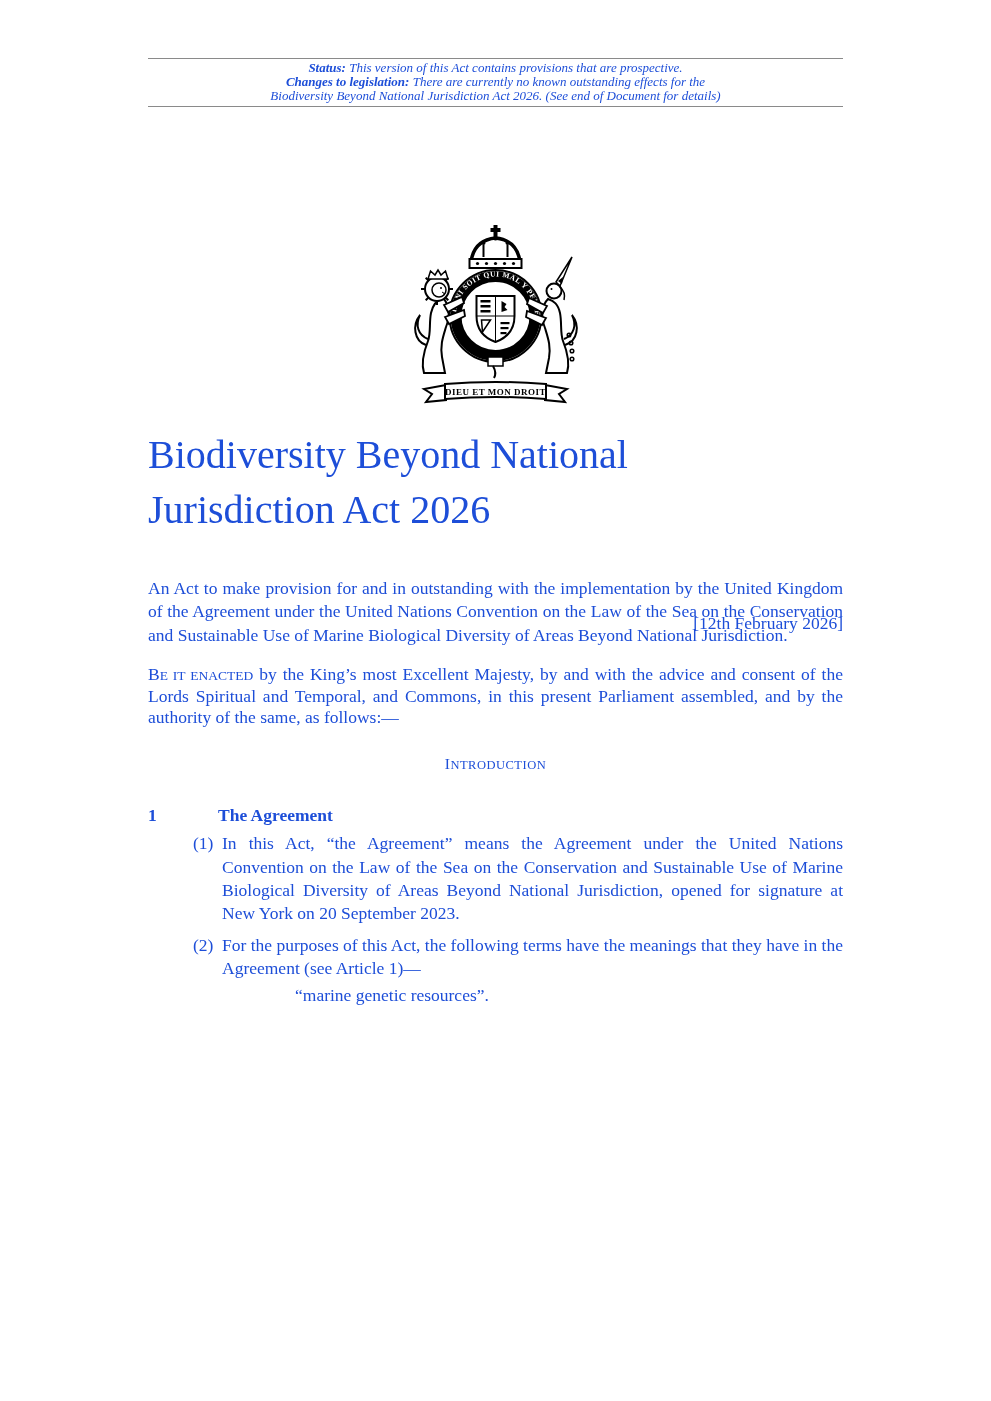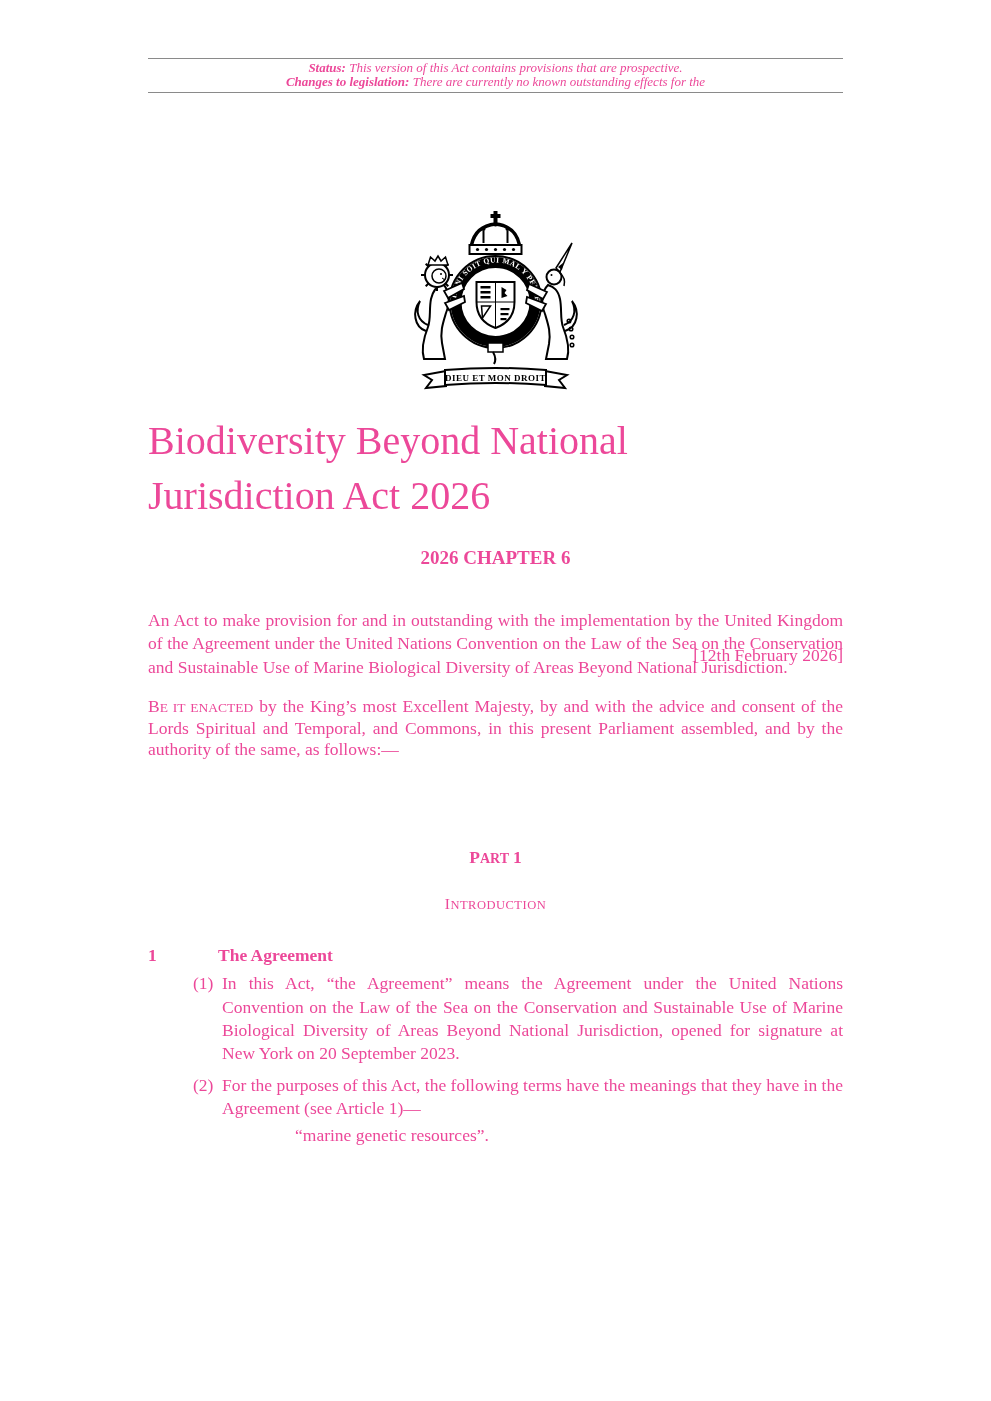--- a/index.html
+++ b/index.html
@@ -1,19 +1,19 @@
 <!DOCTYPE html>
 <html><head>
 <meta charset="utf-8">
 <style>
   html,body{margin:0;padding:0;background:#ffffff;}
   .page{
     position:relative;
     width:991px;height:1401px;
-    background:#ffffff;color:#ec4899;
+    background:#ffffff;color:#1d4ed8;
     font-family:"Liberation Serif","DejaVu Serif",serif;
     box-sizing:border-box;
     padding-top:58px;
     overflow:hidden;
   }
   .content{margin-left:148px;width:695px;}
   .rule{height:0;border-top:1px solid #8a8a8a;}
   .header-text{
     padding:2px 0 3px 0;
     text-align:center;
@@ -73,20 +73,21 @@
 <body>
 
 <div class="page">
   <div class="content">
 
     <div>
       <div class="rule"></div>
       <div class="header-text">
         <div><span class="header-label">Status:</span> <span>This version of this Act contains provisions that are prospective.</span></div>
         <div><span class="header-label">Changes to legislation:</span> <span>There are currently no known outstanding effects for the</span></div>
+        <div>Biodiversity Beyond National Jurisdiction Act 2026. (See end of Document for details)</div>
       </div>
       <div class="rule"></div>
     </div>
 
     <div class="crest-wrap">
       <svg width="215" height="200" viewBox="0 0 215 200">
 
         <g transform="translate(107.5,0)">
           <path d="M-2,12 h4 v3 h3 v4 h-3 v4 h-4 v-4 h-3 v-4 h3 z" fill="#000"></path>
           <circle cx="0" cy="25" r="2.5" fill="#000"></circle>
@@ -174,34 +175,30 @@
           <text x="107.5" y="182" text-anchor="middle" font-size="9" font-weight="bold" fill="#000" letter-spacing="0.5" font-family="Liberation Serif, serif">DIEU ET MON DROIT</text>
         </g>
       </svg>
     </div>
 
     <h1 class="act-title">
       <span>Biodiversity Beyond National</span>
       <span>Jurisdiction Act 2026</span>
     </h1>
 
-    <div class="chapter">2026 CHAPTER 6</div>
 
     <p class="long-title">
       <span>An Act to make provision for and in outstanding with the implementation by the United Kingdom of the Agreement under the United Nations Convention on the Law of the Sea on the Conservation and Sustainable Use of Marine Biological Diversity of Areas Beyond National Jurisdiction.</span>
       <span class="enact-date">[12th February 2026]</span>
     </p>
 
     <p class="enacting">
       <span>B</span><span class="sc">E IT ENACTED</span><span> by the King’s most Excellent Majesty, by and with the advice and consent of the Lords Spiritual and Temporal, and Commons, in this present Parliament assembled, and by the authority of the same, as follows:—</span>
     </p>
 
-    <div class="part-heading">
-      <span>P</span><span class="caps-sm">ART</span><span class="part-number">1</span>
-    </div>
     <div class="part-sub">
       <span>I</span><span class="caps-xs">NTRODUCTION</span>
     </div>
 
     <div class="section-head">
       <span class="section-num">1</span>
       <span>The Agreement</span>
     </div>
 
     <div class="subsection first">

